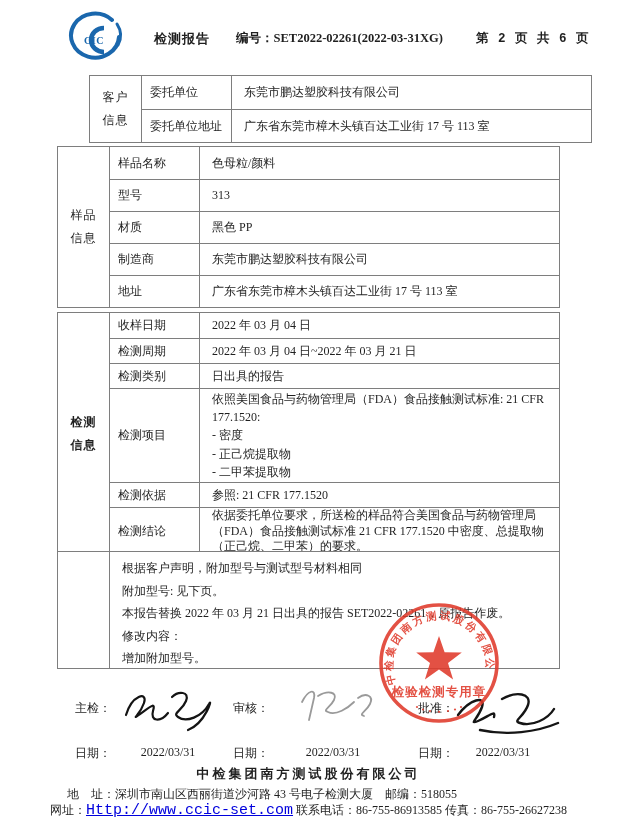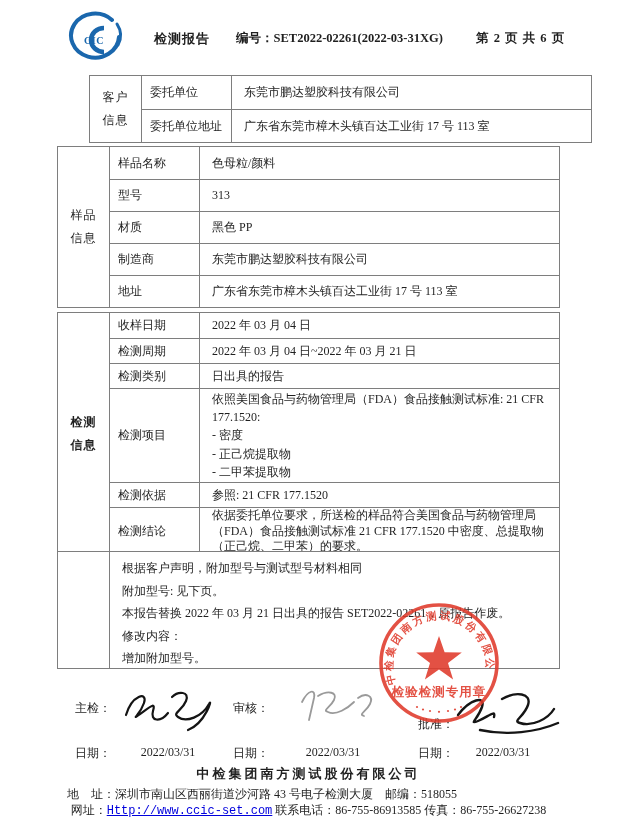--- a/index.html
+++ b/index.html
@@ -5,21 +5,21 @@
   html,body{margin:0;padding:0;}
   body{
     width:617px;height:840px;position:relative;background:#ffffff;
     font-family:"Liberation Serif","DejaVu Serif",serif;
     color:#1f1f1f;overflow:hidden;
   }
   .abs{position:absolute;}
   
   .hdr-title{left:154px;top:30px;font-size:13px;font-weight:bold;letter-spacing:1px;}
   .hdr-no{left:236px;top:30px;font-size:12.5px;font-weight:bold;}
-  .hdr-page{left:476px;top:30px;font-size:12.5px;font-weight:bold;letter-spacing:1px;}
+  .hdr-page{left:476px;top:30px;font-size:12.5px;font-weight:bold;letter-spacing:1px;font-family:Liberation Mono, monospace;}
   
   .tbl{
     position:absolute;left:57px;width:501px;display:grid;
     border:1px solid #7e7e7e;background:#fff;font-size:12px;
   }
   .tbl3c{grid-template-columns:51px 90px 1fr;}
   .tbl2c{grid-template-columns:51px 1fr;}
   .sec{
     grid-column:1;display:flex;align-items:center;justify-content:center;
     text-align:center;white-space:pre-line;line-height:1.9;letter-spacing:1px;
@@ -40,21 +40,21 @@
   .tight{line-height:1.32;}
   
   .role,.datelbl{font-size:12px;}
   .dateval{font-size:12px;width:110px;text-align:center;}
   
   .stamp{left:373px;top:597px;width:132px;height:132px;opacity:.88;pointer-events:none;}
   
   .f-company{left:0;top:765px;width:617px;text-align:center;font-size:13px;font-weight:bold;letter-spacing:3px;}
   .f-line{left:0;top:786px;width:524px;text-align:center;font-size:12px;}
   .f-line2{left:0;top:802px;width:617px;text-align:center;font-size:12px;}
-  .weblink{color:#0000dd;font-family:"Liberation Mono","DejaVu Sans Mono",monospace;font-size:12px;}
+  .weblink{color:#0000dd;font-family:"Liberation Mono","DejaVu Sans Mono",monospace;font-size:15px;}
 </style>
 </head>
 <body>
 
 <svg class="abs" style="left:60px;top:11px;" width="68" height="58" viewBox="0 0 68 58">
   <g fill="none" stroke="#1a67ad" stroke-width="4">
     <path d="M 52,9 A 24,22 0 1 0 59,26" stroke-linecap="round"></path>
     <path d="M 57,13 A 24,22 0 0 1 58,34" stroke-width="3" stroke-linecap="round"></path>
   </g>
   <path d="M 44,17 A 13,12 0 1 0 44,41" fill="none" stroke="#1a67ad" stroke-width="4.5"></path>
@@ -112,21 +112,21 @@
 <div class="tbl tbl2c" style="top:551px;grid-template-rows:116px;">
   <div class="notes-content">根据客户声明，附加型号与测试型号材料相同
 附加型号: 见下页。
 本报告替换 2022 年 03 月 21 日出具的报告 SET2022-02261，原报告作废。
 修改内容：
 增加附加型号。</div>
 </div>
 
 <div class="abs role" style="left:75px;top:700px;">主检：</div>
 <div class="abs role" style="left:233px;top:700px;">审核：</div>
-<div class="abs role" style="left:418px;top:700px;margin-top:16px;">批准：</div>
+<div class="abs role" style="left:418px;top:700px;">批准：</div>
 
 <svg class="abs" style="left:118px;top:683px;" width="100" height="50" viewBox="0 0 100 50">
   <g fill="none" stroke="#141414" stroke-width="2.2" stroke-linecap="round">
     <path d="M8,32 C14,12 30,8 26,20 C22,32 12,38 22,31 C32,24 38,18 35,28 C32,38 42,40 50,30"></path>
     <path d="M54,14 C60,8 72,8 68,18 C64,28 54,30 60,34 C68,40 84,34 91,21 C95,13 88,40 70,47"></path>
   </g>
 </svg>
 <svg class="abs" style="left:292px;top:680px;" width="92" height="46" viewBox="0 0 92 46">
   <g fill="none" stroke="#9a9a9a" stroke-width="1.8" stroke-linecap="round">
     <path d="M10,22 C16,10 24,8 22,18 L17,40"></path>

